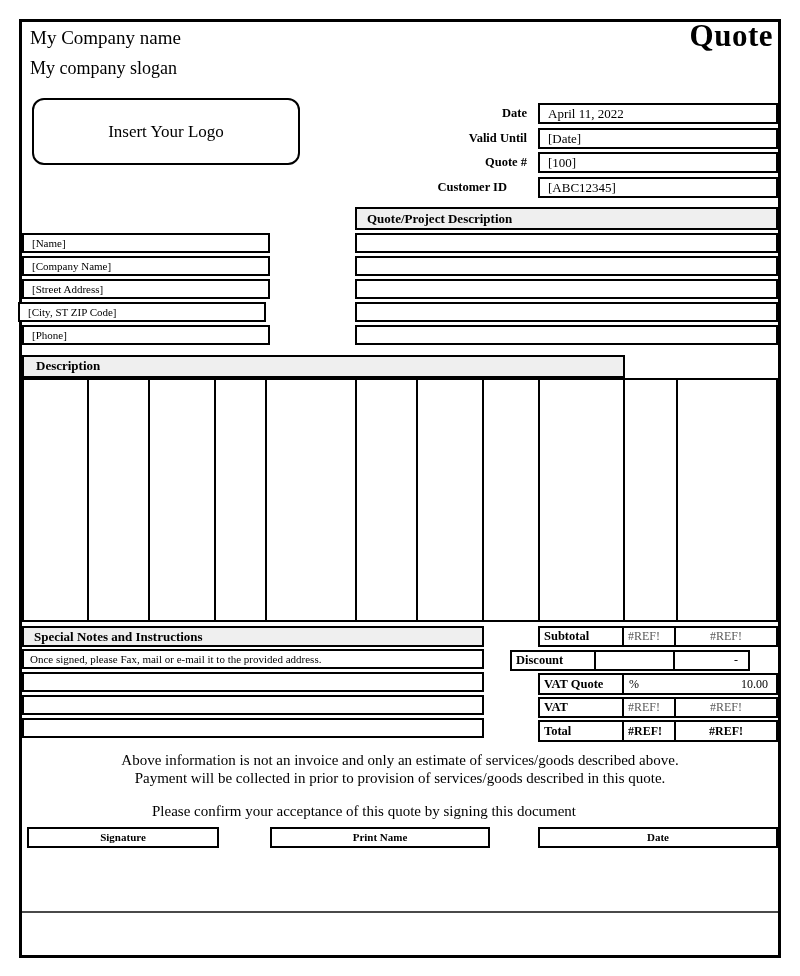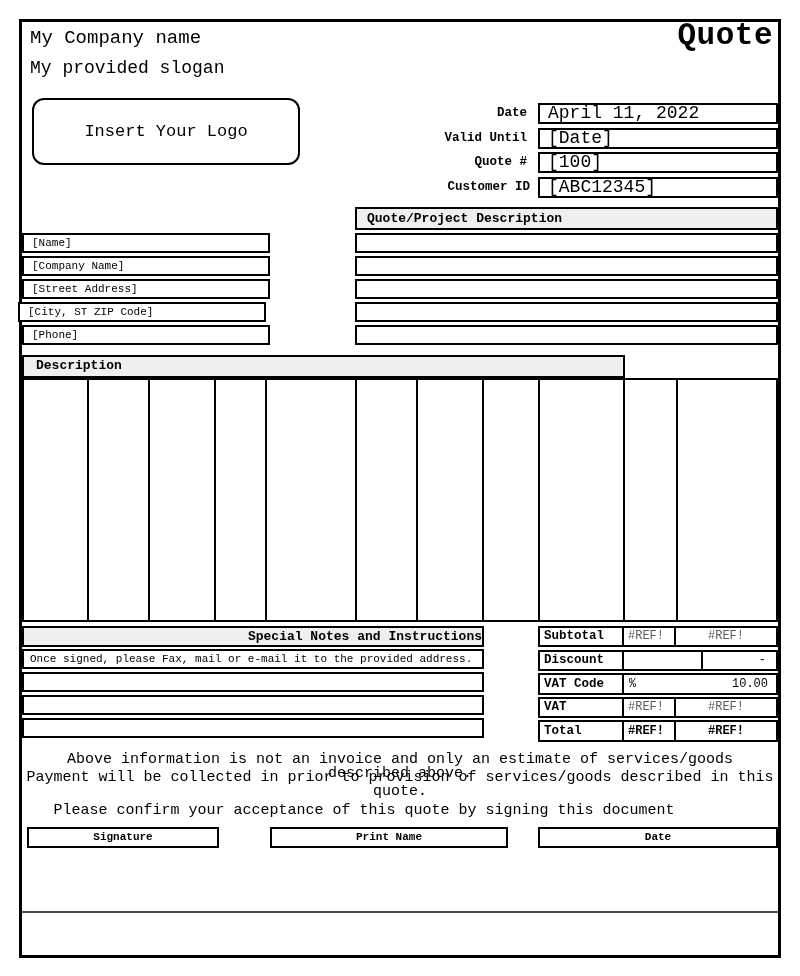--- a/index.html
+++ b/index.html
@@ -1,32 +1,32 @@
 <!DOCTYPE html>
 <html><head>
 <meta charset="utf-8">
 <style>
   html,body { margin:0; padding:0; background:#fff; }
   .page {
     position:relative; width:800px; height:976px;
-    font-family:Liberation Mono, monospace; color:#000; background:#fff;
+    font-family:Liberation Serif, serif; color:#000; background:#fff;
     overflow:hidden;
   }
   .frame { position:absolute; left:19px; top:19px; width:762px; height:939px;
     border:3px solid #000; box-sizing:border-box; }
   .abs { position:absolute; box-sizing:border-box; }
   .box { position:absolute; box-sizing:border-box; border:2px solid #000; background:#fff; }
   .hdrbar { background:#efefef; font-weight:bold; font-size:13px; }
   .company-name { font-size:19px; }
   .company-slogan { font-size:18px; }
   .quote-title { font-size:31px; font-weight:bold; letter-spacing:0.5px; }
   .logo-box { border-radius:12px; display:flex; align-items:center; justify-content:center;
     font-size:17px; }
   .qlabel { font-weight:bold; font-size:12.5px; text-align:right; line-height:21px; }
-  .qvalue { font-size:18px; line-height:17px; padding-left:8px; }
+  .qvalue { font-size:13px; line-height:17px; padding-left:8px; }
   .cust-field { font-size:11px; line-height:16px; padding-left:8px; }
   .sect-pad { line-height:19px; padding-left:10px; }
   .desc-hdr { line-height:18px; padding-left:12px; }
   .lt-hdr { line-height:18px; text-align:center; }
   .vline { position:absolute; top:0; bottom:0; width:2px; background:#000; }
   .note-text { font-size:11px; line-height:16px; padding-left:6px; }
   .trow { display:flex; }
   .tlabel { width:84px; border-right:2px solid #000; font-weight:bold; font-size:12.5px;
     line-height:17px; padding-left:4px; box-sizing:border-box; }
   .tcol1 { width:52px; border-right:2px solid #000; font-size:12px; line-height:17px;
@@ -40,37 +40,37 @@
   .sig-box { font-size:11px; font-weight:bold; text-align:center; line-height:17px; }
   .hline { position:absolute; left:22px; width:756px; height:2px; background:#4a4a4a; }
 </style>
 </head>
 <body>
 
 <div class="page">
   <div class="frame"></div>
 
   <div class="abs company-name" style="left:30px; top:27px;">My Company name</div>
-  <div class="abs company-slogan" style="left:30px; top:58px;">My provided slogan</div>
+  <div class="abs company-slogan" style="left:30px; top:58px;">My company slogan</div>
   <div class="abs quote-title" style="right:27px; top:18px;">Quote</div>
 
   <div class="box logo-box" style="left:32px; top:98px; width:268px; height:67px;">
     <span>Insert Your Logo</span>
   </div>
 
   <div class="abs qlabel" style="left:360px; top:103px; width:167px;">Date</div>
   <div class="box qvalue" style="left:538px; top:103px; width:240px; height:21px;">April 11, 2022</div>
 
   <div class="abs qlabel" style="left:360px; top:128px; width:167px;">Valid Until</div>
   <div class="box qvalue" style="left:538px; top:128px; width:240px; height:21px;">[Date]</div>
 
   <div class="abs qlabel" style="left:360px; top:152px; width:167px;">Quote #</div>
   <div class="box qvalue" style="left:538px; top:152px; width:240px; height:21px;">[100]</div>
 
-  <div class="abs qlabel" style="left:363px; top:177px; width:167px;">Customer ID</div>
+  <div class="abs qlabel" style="left:340px; top:177px; width:167px;">Customer ID</div>
   <div class="box qvalue" style="left:538px; top:177px; width:240px; height:21px;">[ABC12345]</div>
 
   <div class="box cust-field" style="left:22px; top:233px; width:248px; height:20px;">[Name]</div>
   <div class="box cust-field" style="left:22px; top:256px; width:248px; height:20px;">[Company Name]</div>
   <div class="box cust-field" style="left:22px; top:279px; width:248px; height:20px;">[Street Address]</div>
   <div class="box cust-field" style="left:18px; top:302px; width:248px; height:20px;">[City, ST  ZIP Code]</div>
   <div class="box cust-field" style="left:22px; top:325px; width:248px; height:20px;">[Phone]</div>
 
   <div class="box hdrbar sect-pad" style="left:355px; top:207px; width:423px; height:23px;">Quote/Project Description</div>
   <div class="box" style="left:355px; top:233px; width:423px; height:20px;"></div>
@@ -87,38 +87,38 @@
     <div class="vline" style="left:190px;"></div>
     <div class="vline" style="left:241px;"></div>
     <div class="vline" style="left:331px;"></div>
     <div class="vline" style="left:392px;"></div>
     <div class="vline" style="left:458px;"></div>
     <div class="vline" style="left:514px;"></div>
     <div class="vline" style="left:599px;"></div>
     <div class="vline" style="left:652px;"></div>
   </div>
 
-  <div class="box hdrbar sect-pad" style="left:22px; top:626px; width:462px; height:21px; line-height:17px;text-align:right;">Special Notes and Instructions</div>
+  <div class="box hdrbar sect-pad" style="left:22px; top:626px; width:462px; height:21px; line-height:17px;">Special Notes and Instructions</div>
   <div class="box note-text" style="left:22px; top:649px; width:462px; height:20px;">Once signed, please Fax, mail or e-mail it to the provided address.</div>
   <div class="box" style="left:22px; top:672px; width:462px; height:20px;"></div>
   <div class="box" style="left:22px; top:695px; width:462px; height:20px;"></div>
   <div class="box" style="left:22px; top:718px; width:462px; height:20px;"></div>
 
   <div class="box trow" style="left:538px; top:626px; width:240px; height:21px;">
     <div class="tlabel">Subtotal</div>
     <div class="tcol1">#REF!</div>
     <div class="tcol2">#REF!</div>
   </div>
-  <div class="box trow" style="left:538px; top:650px; width:240px; height:21px;gap:27px;">
+  <div class="box trow" style="left:510px; top:650px; width:240px; height:21px;gap:27px;">
     <div class="tlabel">Discount</div>
     <div class="tcol1"></div>
     <div class="tcol2 tright" style="color:#000;">-</div>
   </div>
   <div class="box trow" style="left:538px; top:673px; width:240px; height:22px;">
-    <div class="tlabel" style="line-height:18px;">VAT Code</div>
+    <div class="tlabel" style="line-height:18px;">VAT Quote</div>
     <div class="tmerged" style="line-height:18px;">
       <span>%</span>
       <span>10.00</span>
     </div>
   </div>
   <div class="box trow" style="left:538px; top:697px; width:240px; height:21px;">
     <div class="tlabel">VAT</div>
     <div class="tcol1">#REF!</div>
     <div class="tcol2">#REF!</div>
   </div>
@@ -126,17 +126,17 @@
     <div class="tlabel" style="line-height:18px;">Total</div>
     <div class="tcol1" style="line-height:18px;">#REF!</div>
     <div class="tcol2" style="line-height:18px;">#REF!</div>
   </div>
 
   <div class="abs foot-text" style="left:22px; top:753px; width:756px;">Above information is not an invoice and only an estimate of services/goods described above.</div>
   <div class="abs foot-text" style="left:22px; top:771px; width:756px;">Payment will be collected in prior to provision of services/goods described in this quote.</div>
   <div class="abs foot-text" style="left:22px; top:804px; width:684px;">Please confirm your acceptance of this quote by signing this document</div>
 
   <div class="box sig-box" style="left:27px; top:827px; width:192px; height:21px;">Signature</div>
-  <div class="box sig-box" style="left:270px; top:827px; width:238px; height:21px;">Print Name</div>
+  <div class="box sig-box" style="left:270px; top:827px; width:220px; height:21px;">Print Name</div>
   <div class="box sig-box" style="left:538px; top:827px; width:240px; height:21px;">Date</div>
 
   <div class="hline" style="top:911px;"></div>
 </div>
 
 </body></html>

